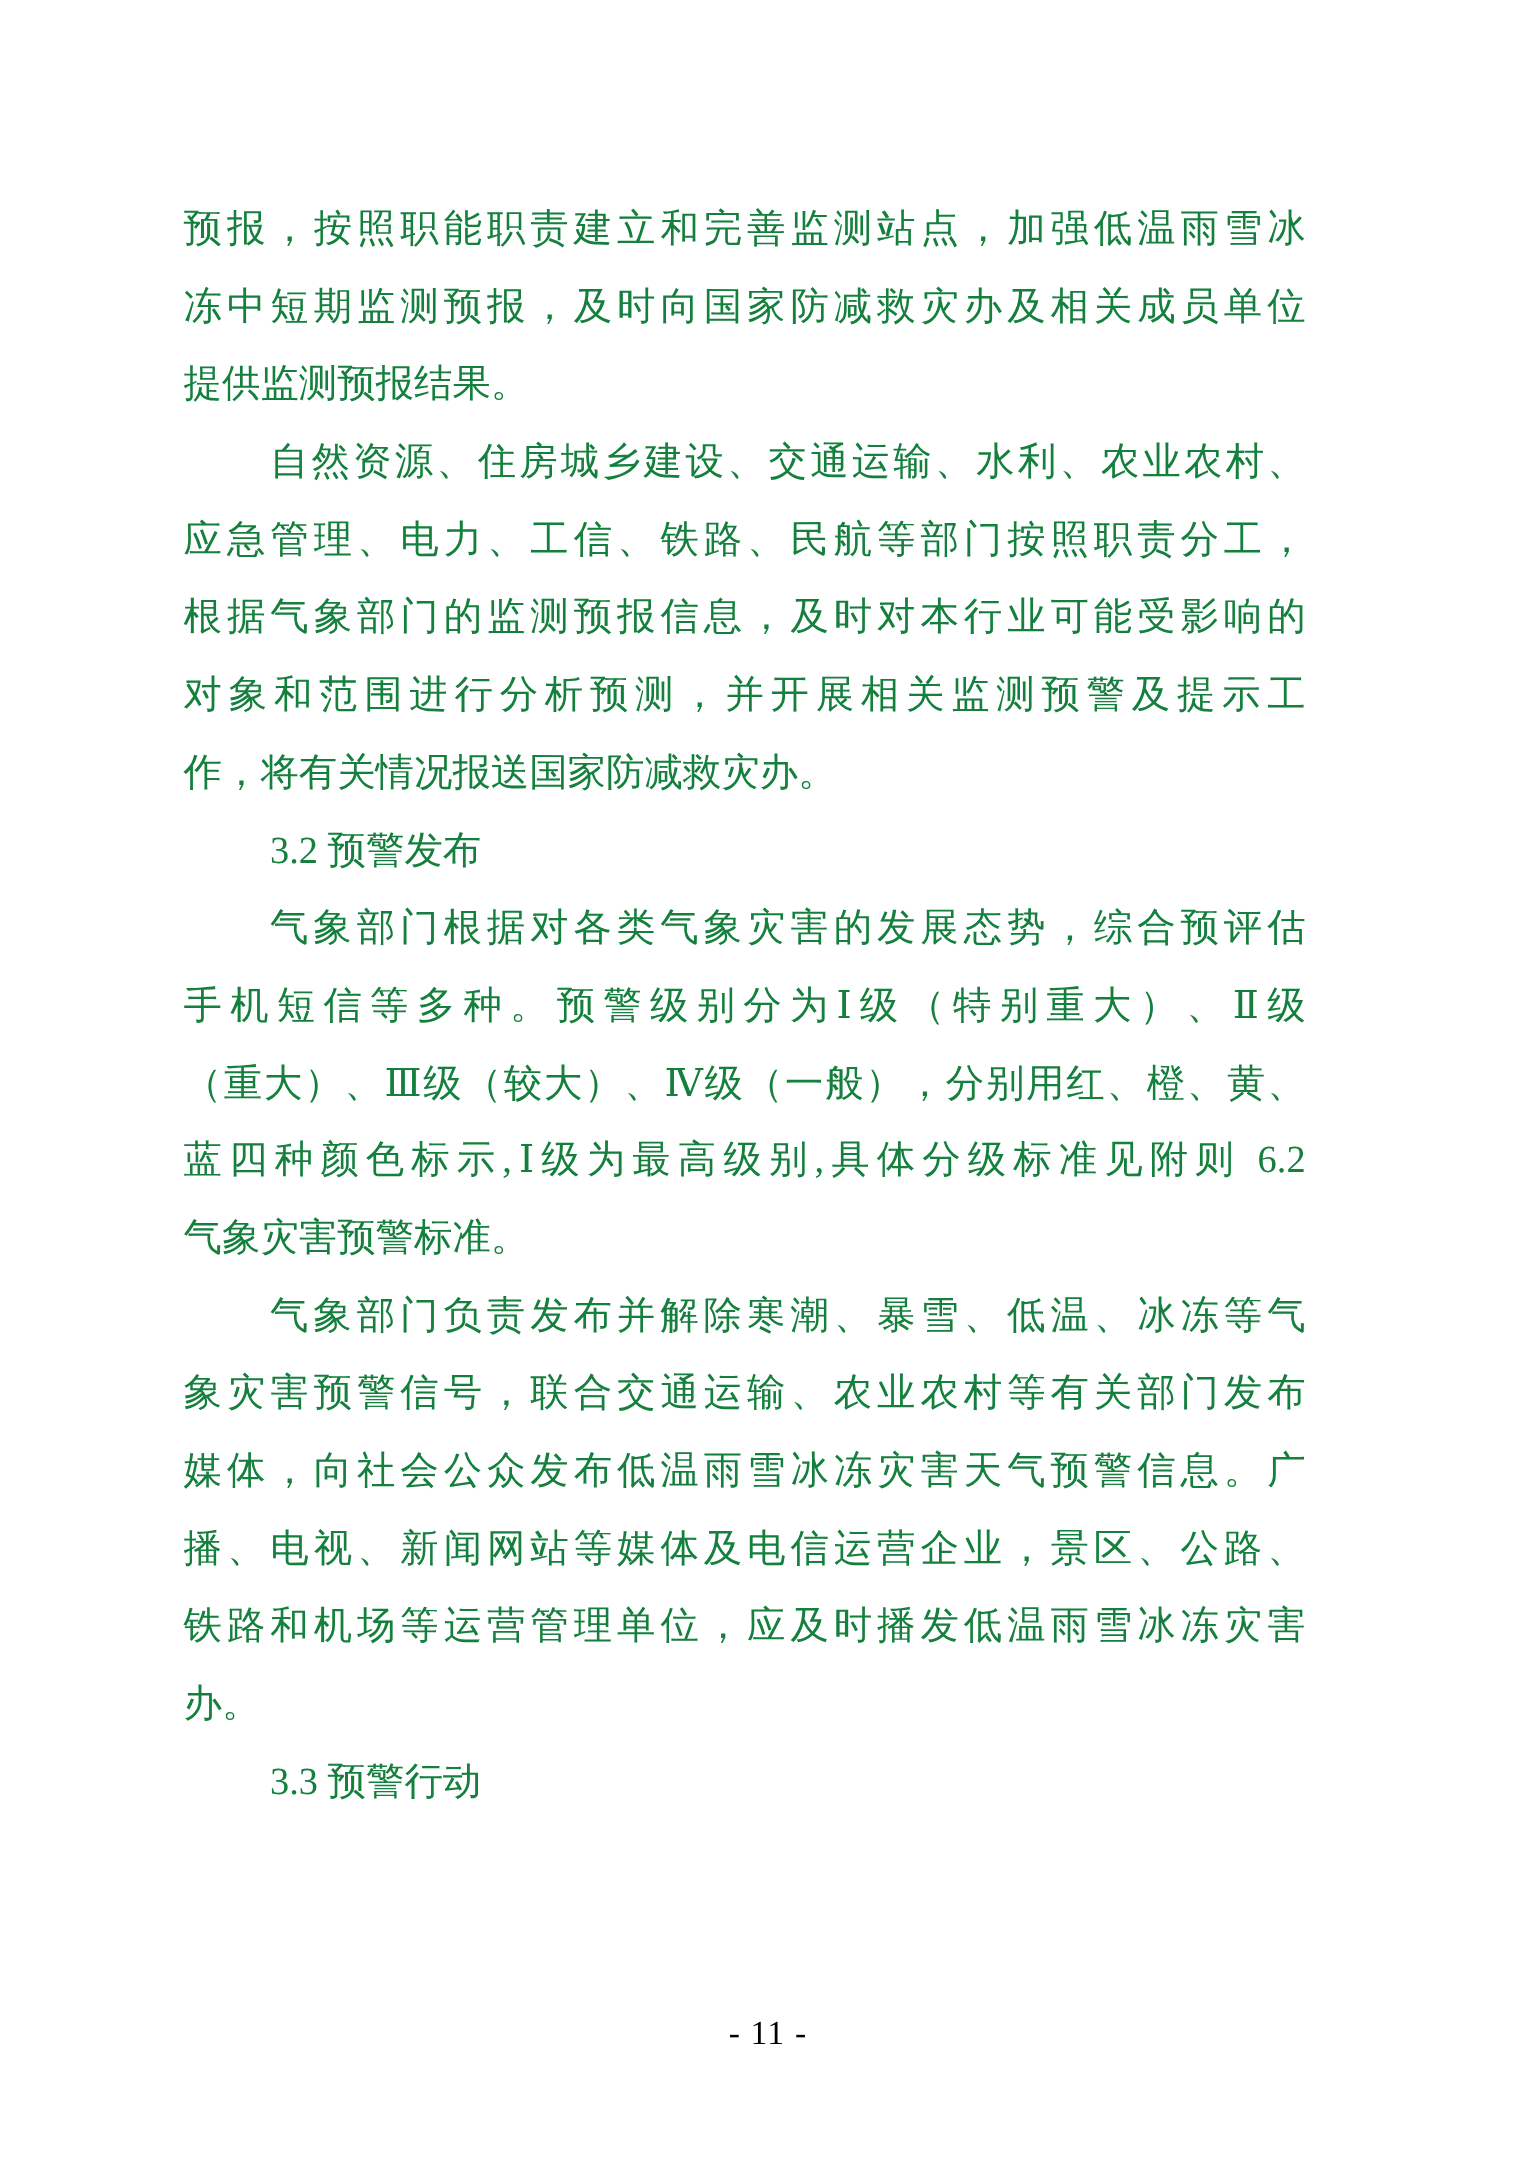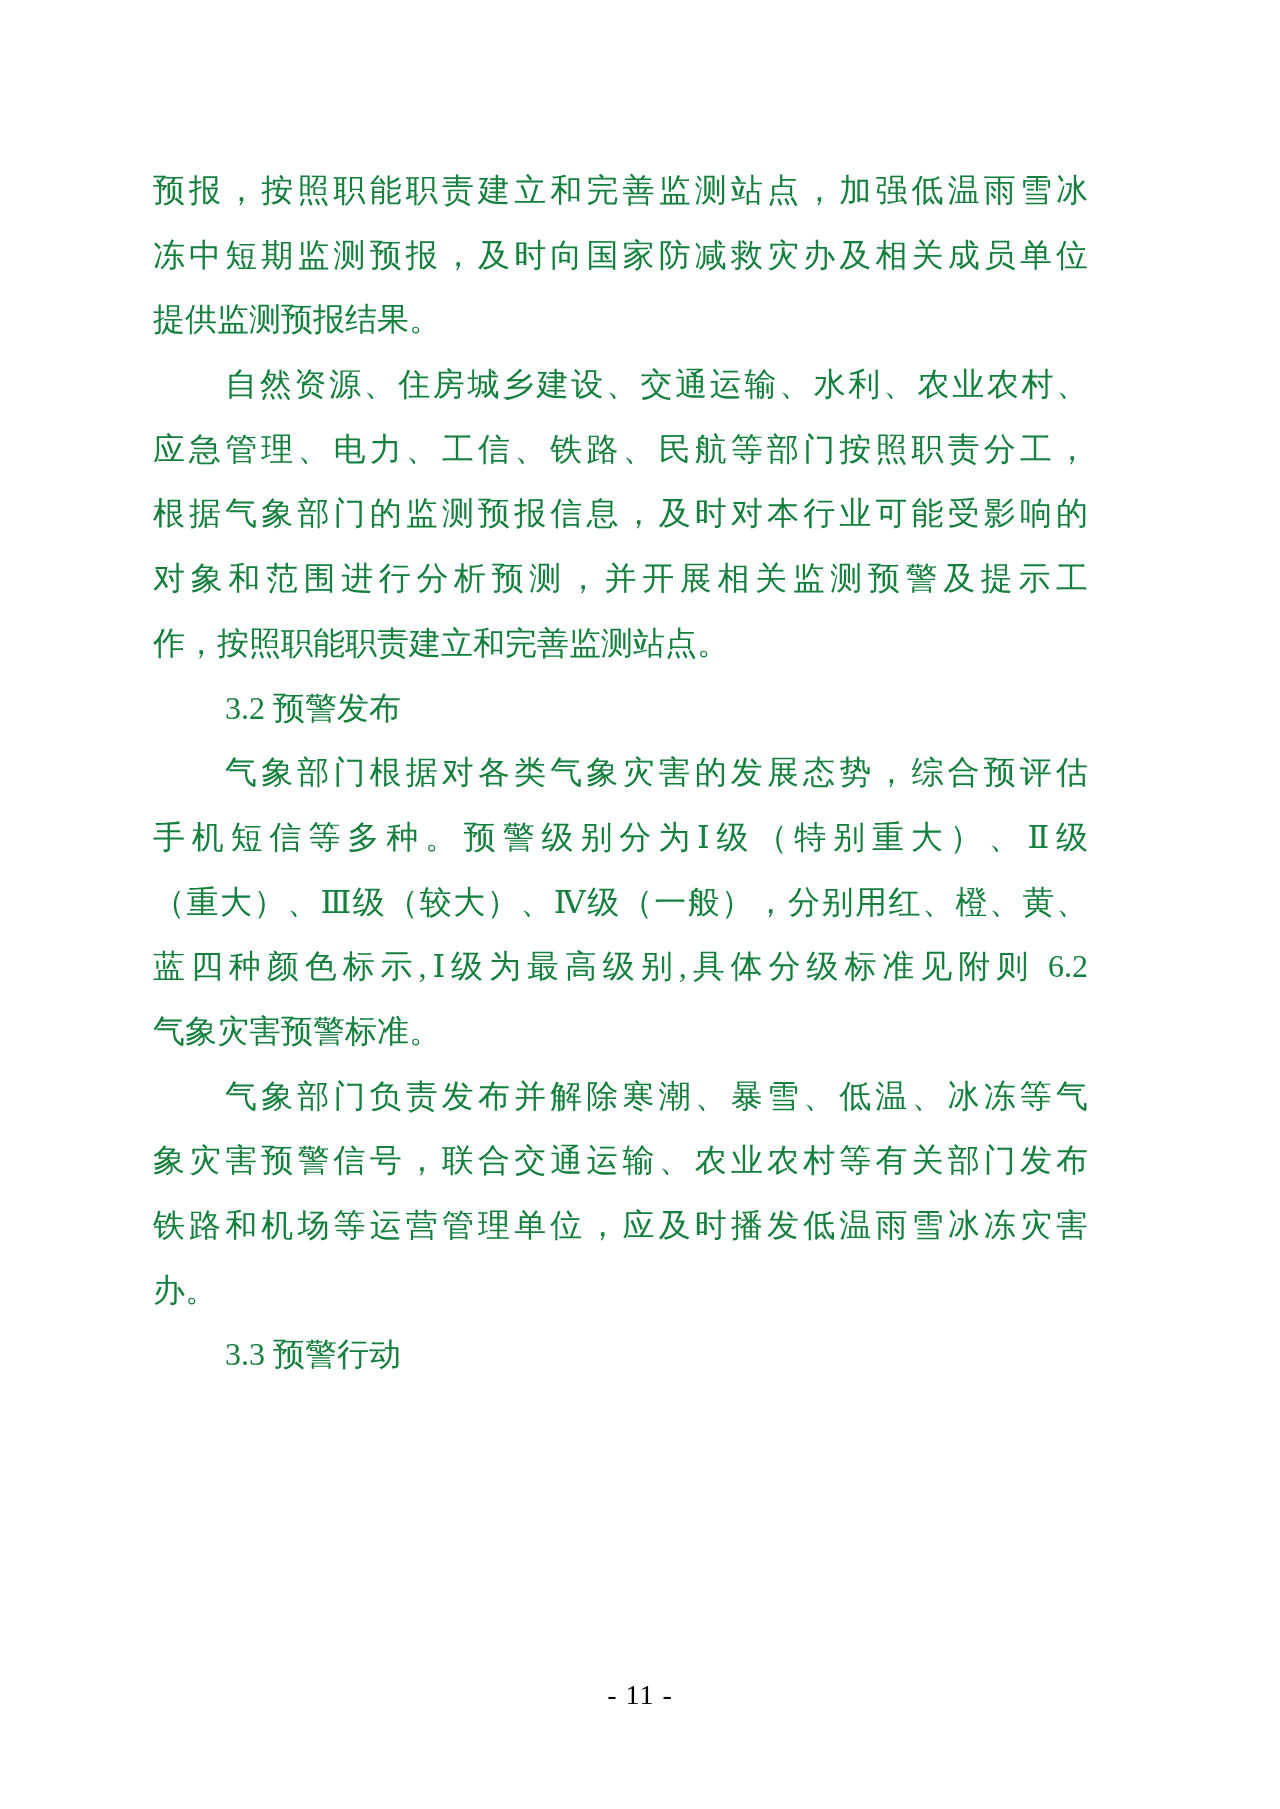--- a/index.html
+++ b/index.html
@@ -59,28 +59,30 @@
 
 <div class="page">
   <main class="doc">
     <div class="ln jf">预报，按照职能职责建立和完善监测站点，加强低温雨雪冰</div>
     <div class="ln jf">冻中短期监测预报，及时向国家防减救灾办及相关成员单位</div>
     <div class="ln pe">提供监测预报结果。</div>
     <div class="ln jf ind">自然资源、住房城乡建设、交通运输、水利、农业农村、</div>
     <div class="ln jf">应急管理、电力、工信、铁路、民航等部门按照职责分工，</div>
     <div class="ln jf">根据气象部门的监测预报信息，及时对本行业可能受影响的</div>
     <div class="ln jf">对象和范围进行分析预测，并开展相关监测预警及提示工</div>
-    <div class="ln pe">作，按照职能职责建立和完善监测站点。</div>
+    <div class="ln pe">作，将有关情况报送国家防减救灾办。</div>
     <div class="ln heading ind">3.2 预警发布</div>
     <div class="ln jf ind">气象部门根据对各类气象灾害的发展态势，综合预评估</div>
     <div class="ln jf">手机短信等多种。预警级别分为Ⅰ级（特别重大）、Ⅱ级</div>
     <div class="ln jf">（重大）、Ⅲ级（较大）、Ⅳ级（一般），分别用红、橙、黄、</div>
     <div class="ln jf">蓝四种颜色标示,Ⅰ级为最高级别,具体分级标准见附则 6.2</div>
     <div class="ln pe">气象灾害预警标准。</div>
     <div class="ln jf ind">气象部门负责发布并解除寒潮、暴雪、低温、冰冻等气</div>
     <div class="ln jf">象灾害预警信号，联合交通运输、农业农村等有关部门发布</div>
+    <div class="ln jf">媒体，向社会公众发布低温雨雪冰冻灾害天气预警信息。广</div>
+    <div class="ln jf">播、电视、新闻网站等媒体及电信运营企业，景区、公路、</div>
     <div class="ln jf">铁路和机场等运营管理单位，应及时播发低温雨雪冰冻灾害</div>
     <div class="ln pe">办。</div>
     <div class="ln heading ind">3.3 预警行动</div>
   </main>
 
   <footer class="pageno">- 11 -</footer>
 </div>
 
 </body></html>

